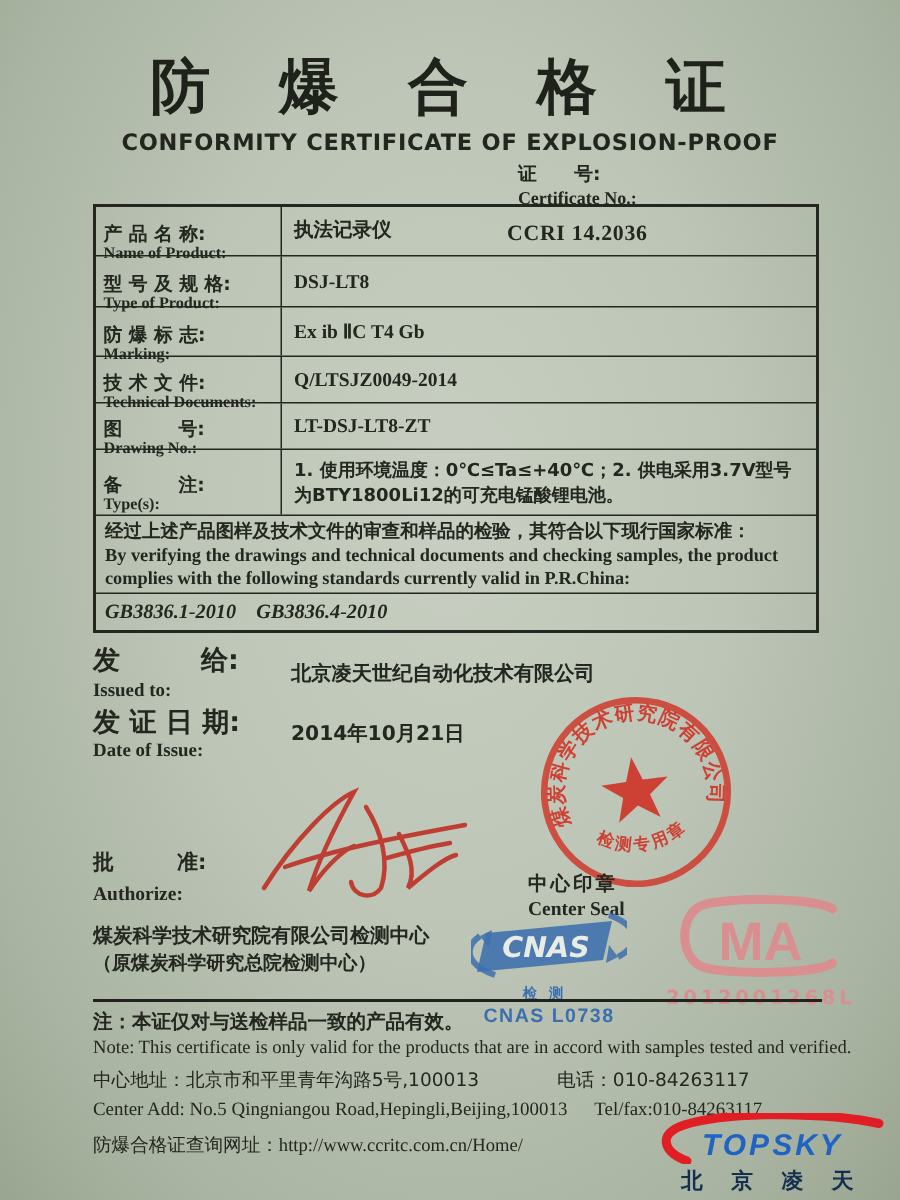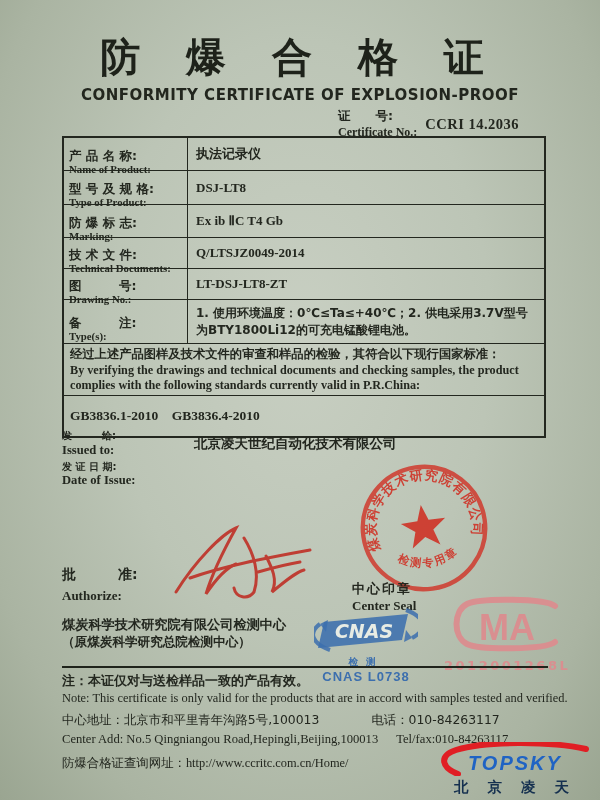--- a/index.html
+++ b/index.html
@@ -7,43 +7,43 @@
     position:relative; width:600px; height:800px; overflow:hidden;
     background:radial-gradient(ellipse at 50% 42%, #c8cfc2 0%, #bcc5b6 45%, #aab4a2 80%, #9aa591 100%);
     font-family:"DejaVu Sans", sans-serif;
     color:#23271f;
   }
   .abs{position:absolute;}
   .serif{font-family:"Liberation Serif", serif;}
 
   .title{left:0;top:30px;width:100%;text-align:center;font-size:40px;font-weight:bold;letter-spacing:16px;color:#1e221a;}
   .subtitle{left:0;top:86px;width:100%;text-align:center;font-size:15px;font-weight:bold;letter-spacing:.5px;color:#22261e;}
-  .certno{left:338px;top:108px;display:flex;align-items:center;gap:8px;}
+  .certno{left:338px;top:108px;display:flex;align-items:center;gap:8px;flex-direction:column;}
   .certno .lbl-cn{font-size:12.5px;font-weight:bold;}
   .certno .lbl-en{font-size:12px;font-weight:bold;}
   .certno .val{font-size:14.5px;font-weight:bold;letter-spacing:.5px;}
 
   .cert-table{left:62px;top:136px;width:484px;border:2px solid #23271f;display:flex;flex-direction:column;box-sizing:border-box;}
   .t-row{display:flex;border-top:1.5px solid #23271f;box-sizing:border-box;}
   .t-row:first-child{border-top:none;}
   .t-label{width:124px;border-right:1.5px solid #23271f;padding:16px 3px 1px 5px;display:flex;flex-direction:column;justify-content:center;box-sizing:border-box;}
   .t-label .cn{font-size:12.5px;font-weight:bold;line-height:1.2;}
   .t-label .en{font-size:10.8px;font-weight:bold;line-height:1.15;font-family:"Liberation Serif",serif;}
   .t-value{flex:1;display:flex;align-items:center;padding:1px 8px;font-weight:bold;font-size:13px;line-height:1.35;box-sizing:border-box;}
   .r1{height:32px}.r2{height:34px}.r3{height:33px}.r4{height:31px}.r5{height:31px}.r6{height:44px}
   .r6 .t-value{font-size:12px;}
   .t-full{border-top:1.5px solid #23271f;padding:3px 6px;box-sizing:border-box;}
   .std-cn{font-size:12.3px;font-weight:bold;line-height:1.3;}
   .std-en{font-size:12.2px;font-weight:bold;line-height:1.2;font-family:"Liberation Serif",serif;}
-  .gb-row{border-top:1.5px solid #23271f;height:41px;display:flex;align-items:center;padding:0 6px;font-weight:bold;font-size:13.5px;font-family:"Liberation Serif",serif;box-sizing:border-box;}
+  .gb-row{border-top:1.5px solid #23271f;height:25px;display:flex;align-items:center;padding:0 6px;font-weight:bold;font-size:13.5px;font-family:"Liberation Serif",serif;box-sizing:border-box;font-style:italic;}
 
   .issue{left:62px;top:430px;width:486px;}
   .i-row{display:flex;margin-bottom:3px;}
   .i-label{width:132px;}
-  .i-label .cn{font-size:10px;font-weight:bold;line-height:1.25;}
+  .i-label .cn{font-size:18px;font-weight:bold;line-height:1.25;}
   .i-label .en{font-size:12.6px;font-weight:bold;font-family:"Liberation Serif",serif;line-height:1.2;}
   .i-value{flex:1;display:flex;align-items:center;font-weight:bold;font-size:13.5px;}
 
   .authorize{left:62px;top:566px;}
   .authorize .cn{font-size:14px;font-weight:bold;}
   .authorize .en{font-size:13px;font-weight:bold;font-family:"Liberation Serif",serif;margin-top:4px;}
 
   .seal-caption{left:352px;top:580px;}
   .seal-caption .cn{font-size:13px;font-weight:bold;letter-spacing:2px;}
   .seal-caption .en{font-size:13px;font-weight:bold;font-family:"Liberation Serif",serif;}
@@ -147,20 +147,21 @@
           <div class="cn">发　　　给:</div>
           <div class="en">Issued to:</div>
         </div>
       <div class="i-value">北京凌天世纪自动化技术有限公司</div>
     </div>
     <div class="i-row">
       <div class="i-label">
           <div class="cn">发 证 日 期:</div>
           <div class="en">Date of Issue:</div>
         </div>
+      <div class="i-value">2014年10月21日</div>
     </div>
   </div>
 
   <div class="abs authorize">
     <div class="cn">批　　　准:</div>
     <div class="en">Authorize:</div>
   </div>
 
   <svg class="abs sig-svg" width="160" height="95" viewBox="0 0 160 95">
     <g fill="none" stroke="#bf3026" stroke-width="3" stroke-linecap="round" opacity="0.9">

